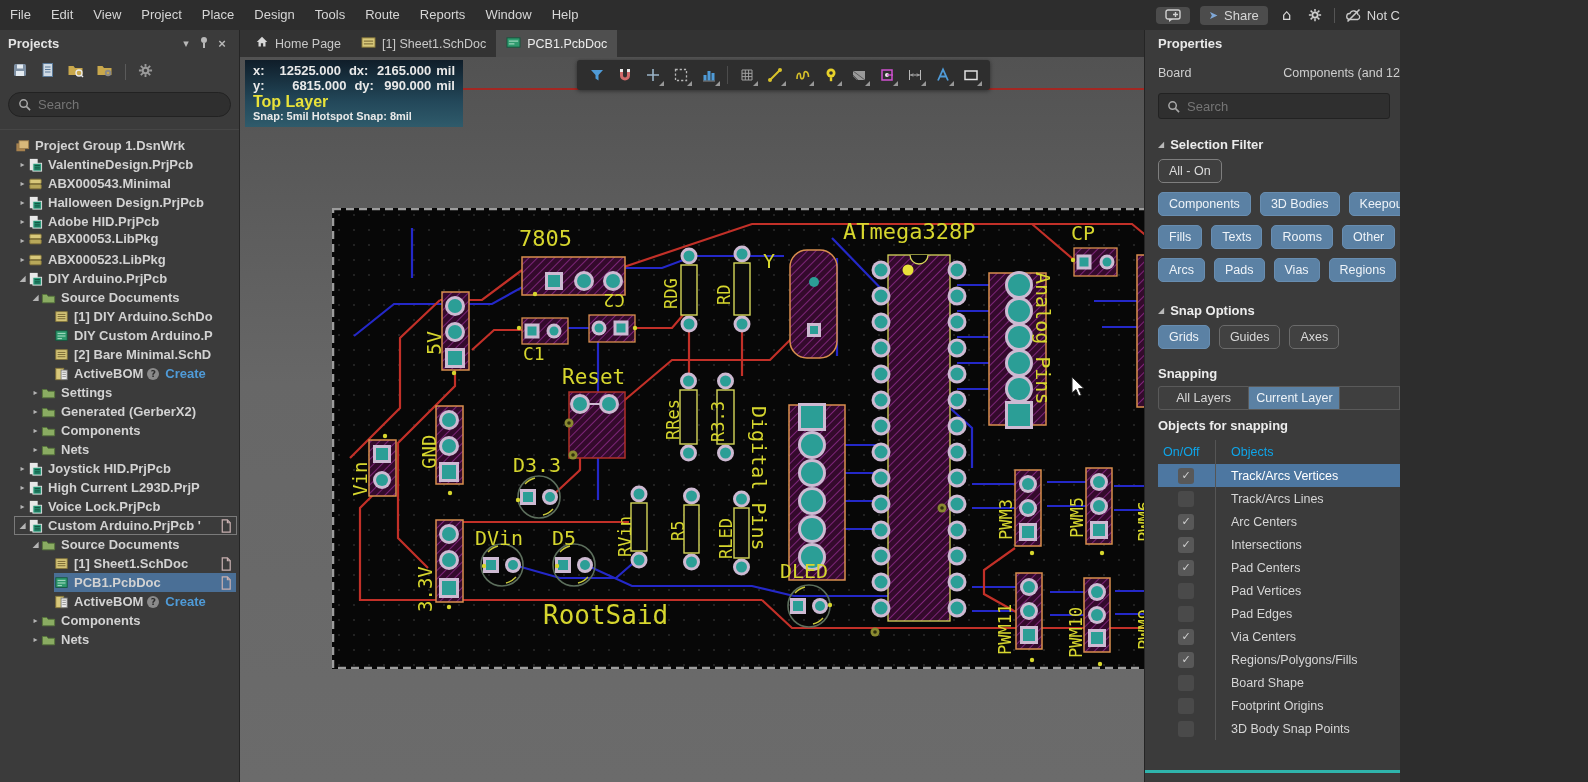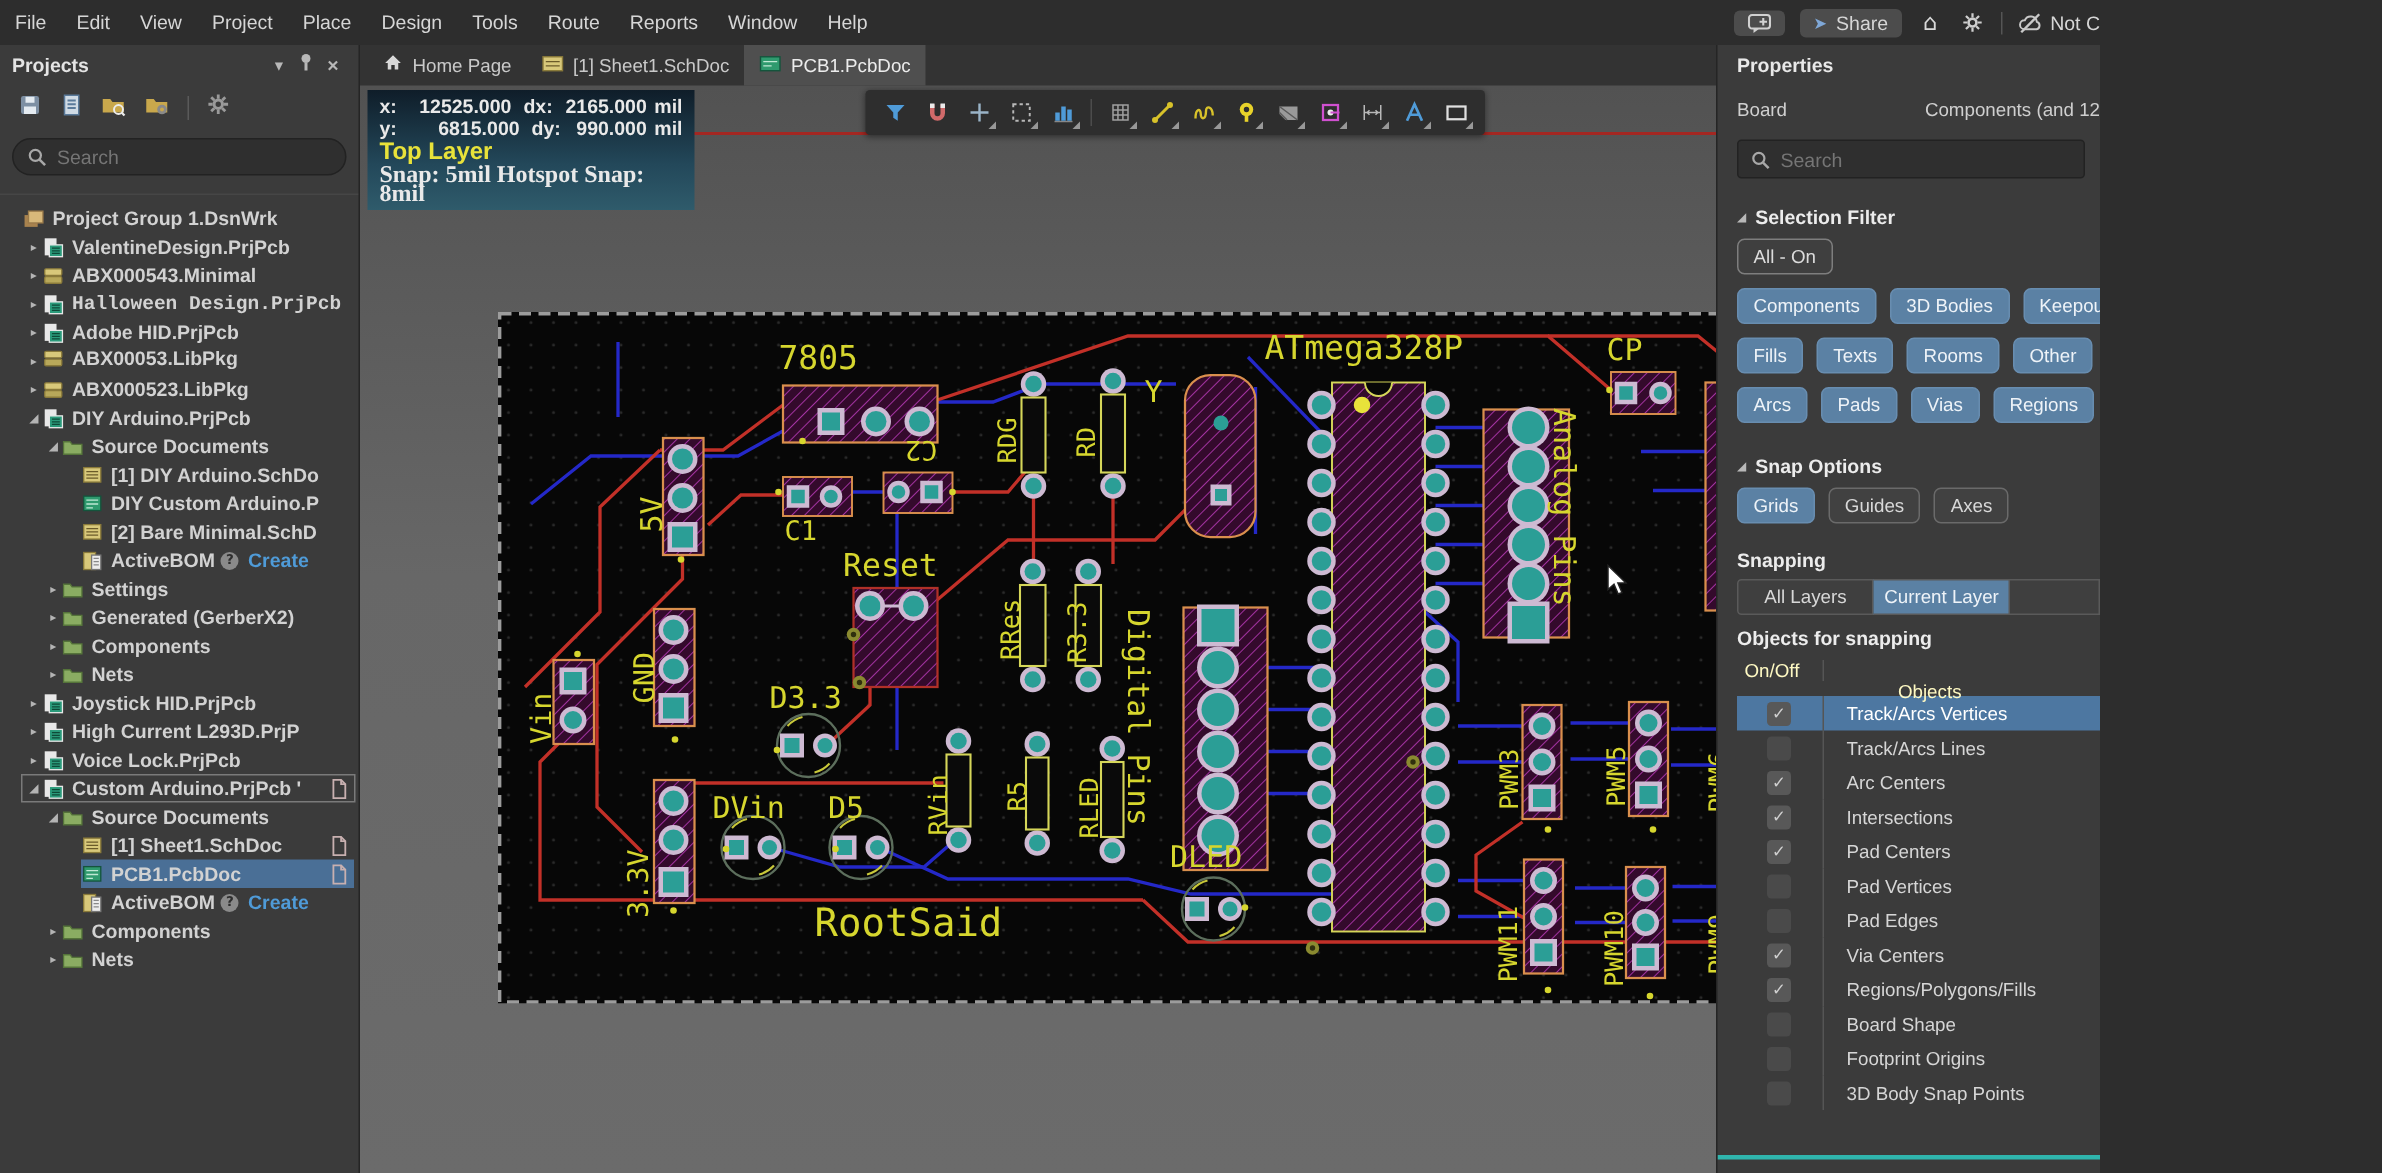--- a/index.html
+++ b/index.html
@@ -59,21 +59,21 @@
 
   .hud { position:absolute; left:5px; top:3px; width:218px;
          background:linear-gradient(180deg,#0f1d29 0%, #23485a 62%, #2f5b6b 100%);
          color:#e9e9e9; font-size:13px; font-weight:bold; padding:3px 8px 4px; }
   .hudrow { display:flex; }
   .hudrow .l { width:22px; }
   .hudrow .v { width:72px; text-align:right; }
   .hudrow .l2 { width:30px; margin-left:8px; }
   .hudrow .v2 { flex:1; text-align:right; }
   .hudlayer { color:#e8e23a; font-size:16px; line-height:17px; }
-  .hudsnap { font-size:16px; font-weight:bold; line-height:13px;font-family:Liberation Serif, serif; }
+  .hudsnap { font-size:11px; font-weight:bold; line-height:13px; }
 
   .ftoolbar { position:absolute; left:337px; top:3px; height:30px; background:#2e2e2e;
               border-radius:3px; display:flex; align-items:center; padding:0 6px; gap:1px;
               box-shadow:0 1px 4px rgba(0,0,0,.45); }
   .ticon { width:27px; height:26px; position:relative; display:flex; align-items:center; justify-content:center; }
   .ticon.dd::after { content:''; position:absolute; right:2px; bottom:2px;
                      border-left:5px solid transparent; border-bottom:5px solid #989898; }
   .tsep { width:1px; height:18px; background:#4c4c4c; margin:0 4px; }
 
   .pcbwrap { position:absolute; left:92px; top:151px; }
@@ -98,21 +98,21 @@
   .btn.blue { background:#5b81a4; color:#eef3f8; border:1px solid #688db0; }
   .btn.gray { background:#3f3f3f; color:#dcdcdc; border:1px solid #7e7e7e; }
   .btn.dark { background:#414141; color:#d8d8d8; border:1px solid #6a6a6a; }
   .seg { display:flex; padding-left:13px; }
   .seg .s { padding:4px 0; width:92px; text-align:center; background:#3f3f3f; color:#d8d8d8;
             border:1px solid #5a5a5a; border-left:none; }
   .seg .s:first-child { border-left:1px solid #5a5a5a; border-radius:3px 0 0 3px; }
   .seg .s.on { background:#5b81a4; color:#eef3f8; }
   .seg .s.stub { width:60px; }
   .snaptable { margin:2px 0 0 13px; }
-  .sthead { display:flex; height:24px; align-items:center; color:#fef9c3;flex-direction:column; }
+  .sthead { display:flex; height:24px; align-items:center; color:#0ea5e9; }
   .c1 { width:58px; padding-left:5px; border-right:1px solid #555; align-self:stretch;
         display:flex; align-items:center; }
   .c2pad { padding-left:15px; }
   .strow { display:flex; height:23px; align-items:center; color:#d6d6d6; }
   .strow.sel { background:#4d77a1; color:#fff; }
   .cb { width:16px; height:16px; border-radius:3px; background:#585858; margin-left:15px;
         display:flex; align-items:center; justify-content:center; color:#d0d0d0; font-size:11px;
         font-family:"DejaVu Sans", sans-serif; }
   .cb.off { background:#4a4a4a; }
   .props-accent { position:absolute; left:0; right:0; bottom:9px; height:3px; background:#2fb5ad; }
@@ -251,21 +251,21 @@
                   <rect x="1.5" y="2.5" width="13" height="5" rx="1" fill="#d8c87a" stroke="#8a7a3a"></rect>
                   <rect x="1.5" y="8.5" width="13" height="5" rx="1" fill="#b8a85a" stroke="#8a7a3a"></rect>
                 </svg>
               </span>
               <span class="lbl">ABX000543.Minimal</span>
               <span class="fill"></span>
             </span>
           </div>
           <div class="trow" style="padding-left: 17px;">
             <span class="arrow dejavu">▸</span>
-            <span style="display: flex; align-items: center; flex: 1 1 0%; min-width: 0px; height: 19px; font-family: Liberation Mono, monospace;">
+            <span style="display: flex; align-items: center; flex: 1 1 0%; min-width: 0px; height: 19px;">
               <span class="ticn">
                 <svg width="15" height="14" viewBox="0 0 16 16">
                   <rect x="1.5" y="1" width="9" height="13" fill="#e8e8e8"></rect>
                   <rect x="5" y="6" width="10" height="9" fill="#2a9a7a" stroke="#e8e8e8"></rect>
                   <path d="M7,8.5 h6 M7,10.5 h6 M7,12.5 h6" stroke="#0e4a38"></path>
                 </svg>
               </span>
               <span class="lbl">Halloween Design.PrjPcb</span>
               <span class="fill"></span>
             </span>

